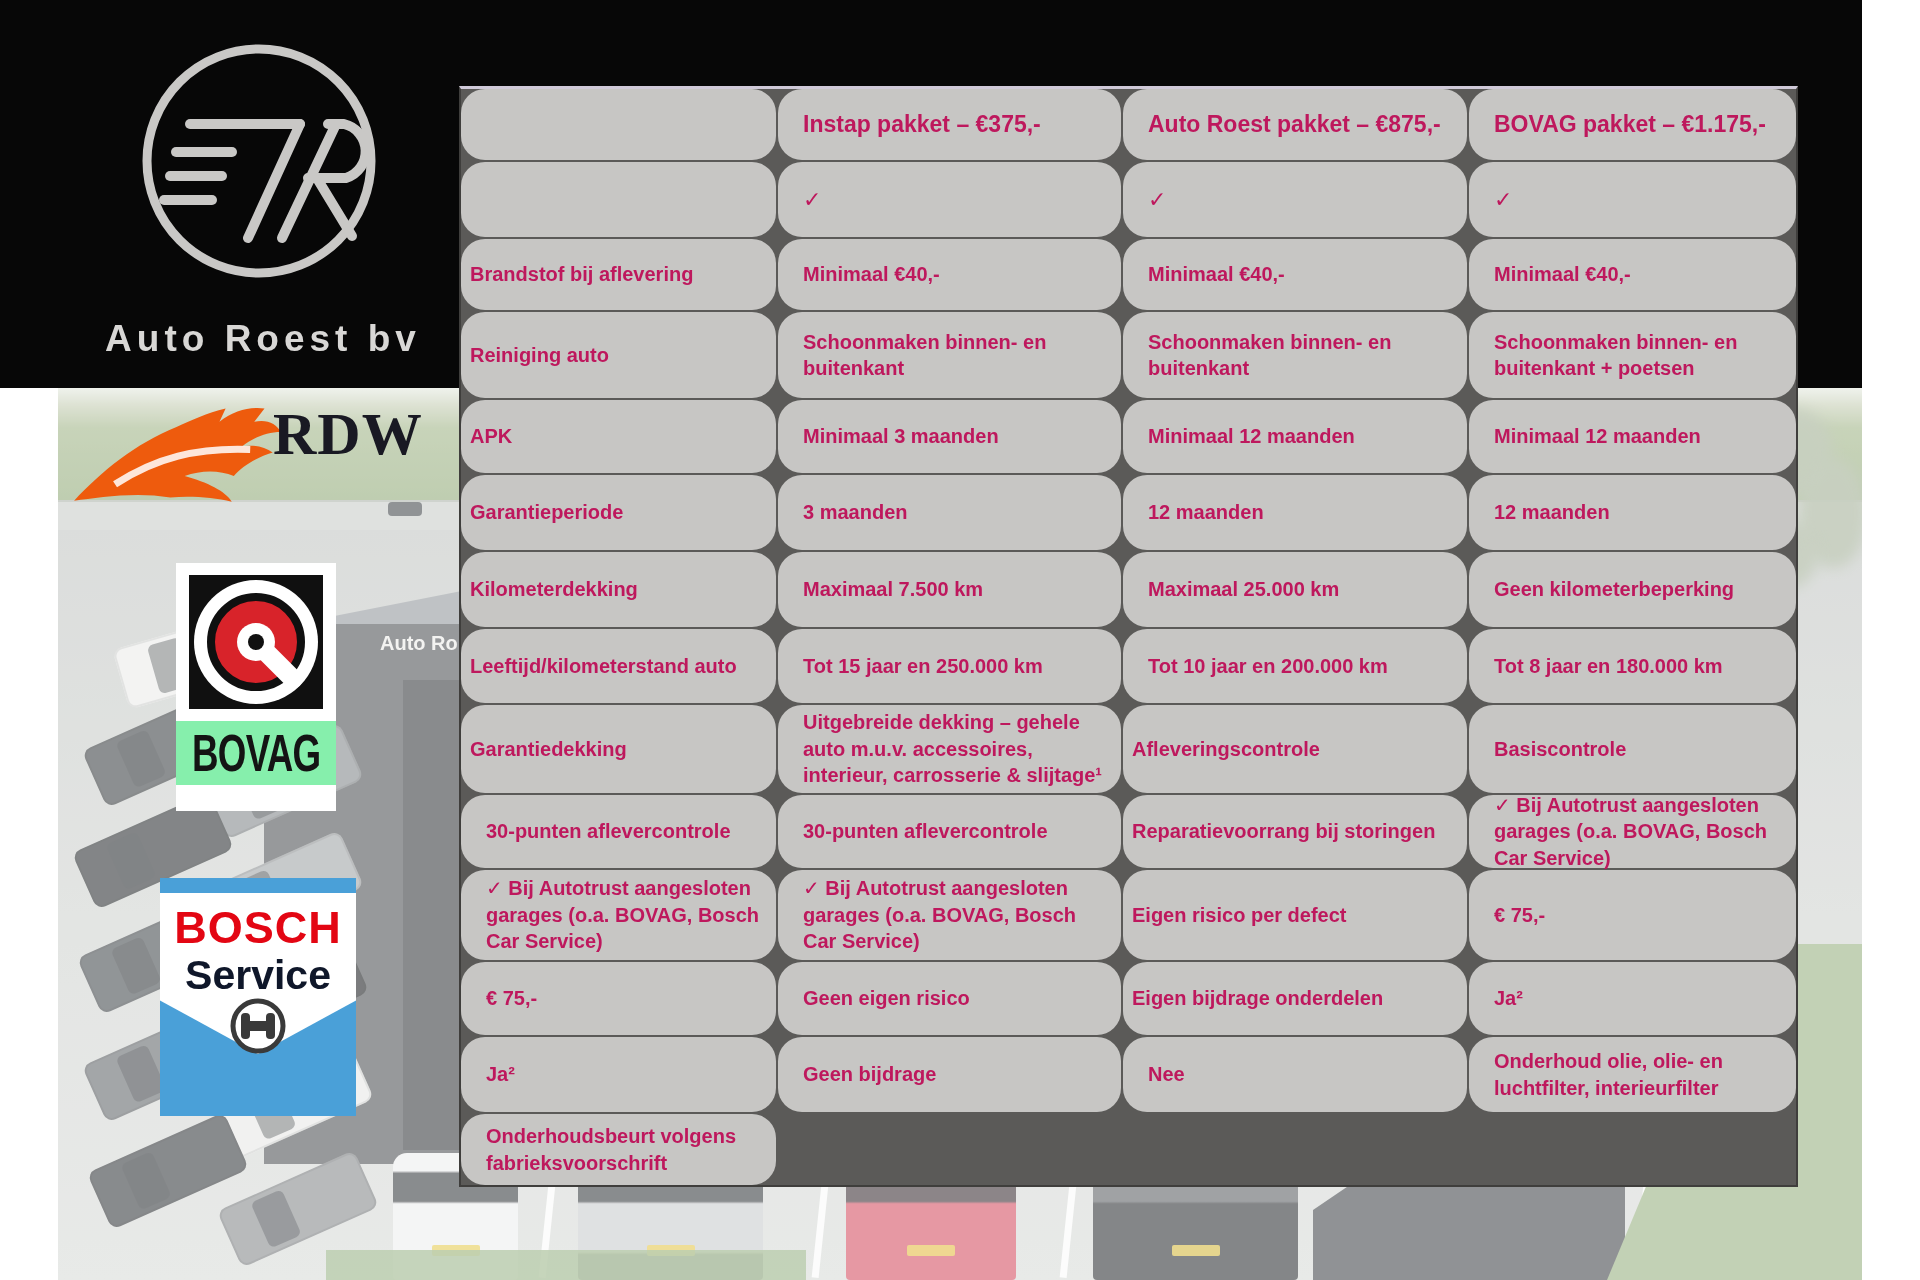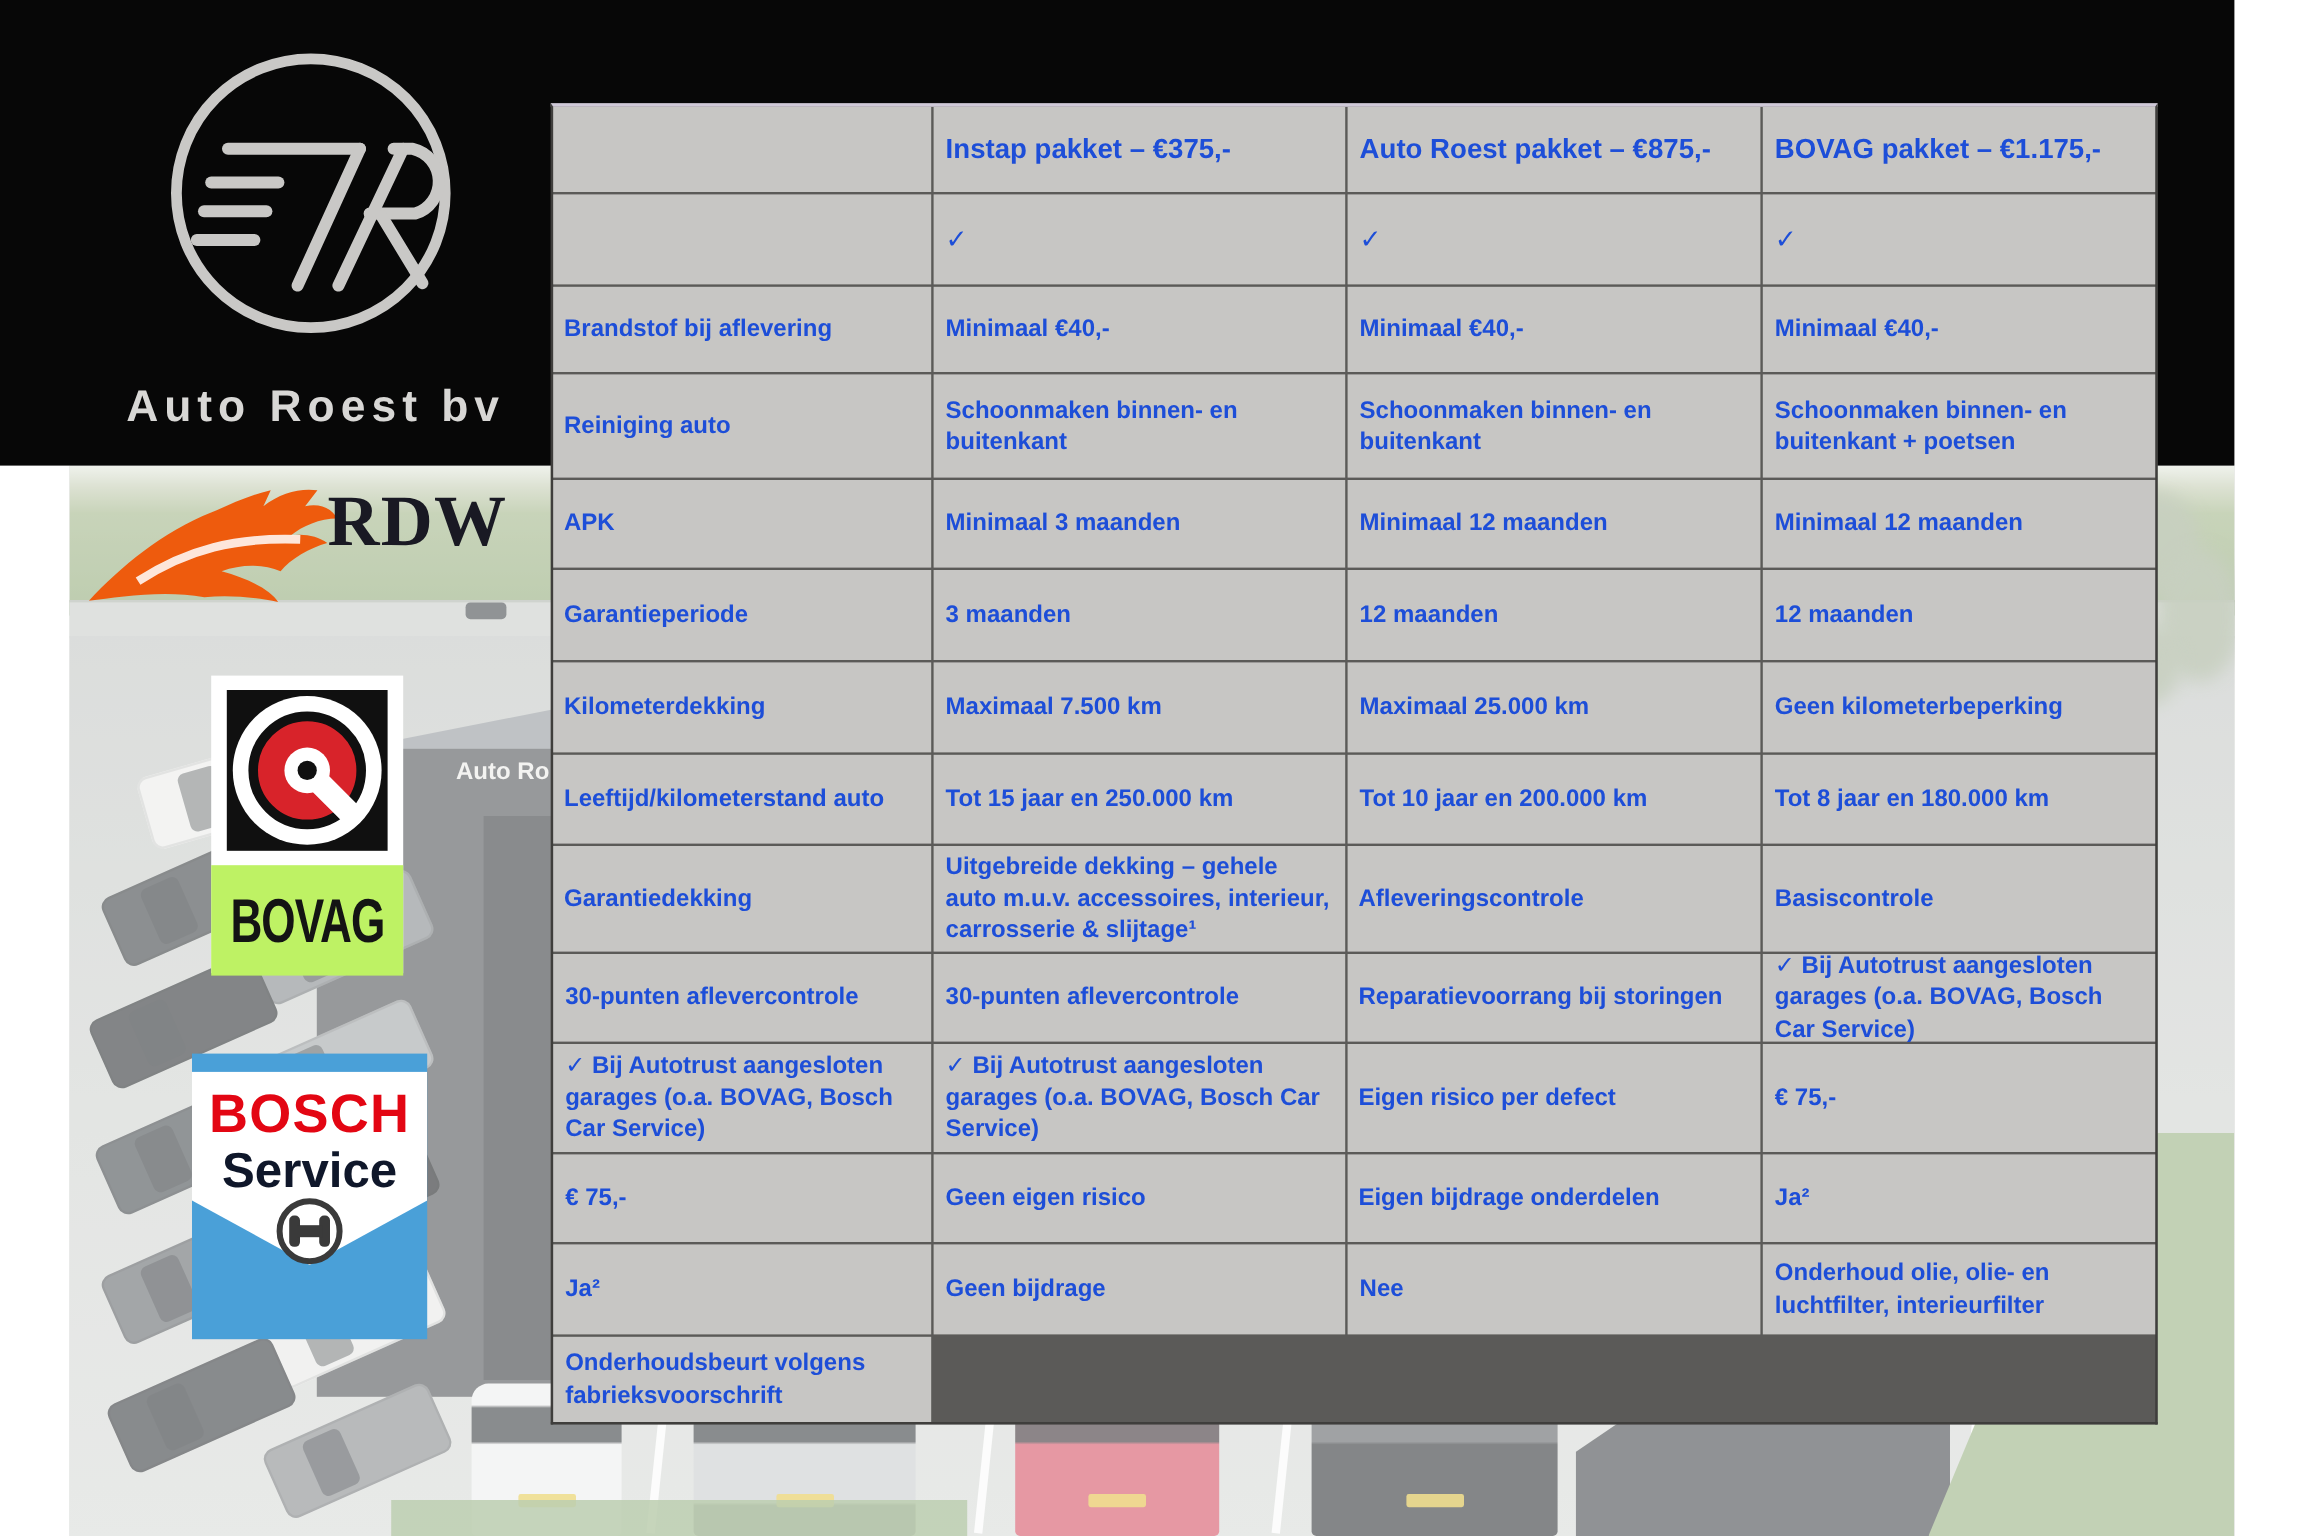--- a/index.html
+++ b/index.html
@@ -44,43 +44,43 @@
   .grass-bl{position:absolute;left:268px;top:862px;width:480px;height:30px;background:#8aa873;opacity:.85;}
   .tree{position:absolute;border-radius:50%;background:#9dab90;filter:blur(7px);opacity:.9;}
   .pole{position:absolute;left:1712px;top:182px;width:5px;height:430px;background:#6e7073;}
   .wash{position:absolute;left:0;top:0;width:100%;height:100%;background:rgba(255,255,255,.44);}
   
   .rdw{position:absolute;left:70px;top:394px;width:350px;height:118px;z-index:4;}
   .rdw-word{position:absolute;left:203px;top:6px;font-family:"Liberation Serif","DejaVu Serif",serif;
     font-weight:bold;font-size:60px;color:#191923;letter-spacing:1px;}
   .bovag{position:absolute;left:176px;top:563px;width:160px;height:248px;background:#ffffff;z-index:4;}
   .bovag-emblem{position:absolute;left:13px;top:12px;width:134px;height:134px;background:#101010;}
-  .bovag-strip{position:absolute;left:0;top:158px;width:160px;height:92px;background:#bef264;
+  .bovag-strip{position:absolute;left:0;top:158px;width:160px;height:64px;background:#86efac;
     display:flex;align-items:center;justify-content:center;}
   .bovag-word{font-size:46px;font-weight:900;color:#141414;transform:scale(.8,1.12);letter-spacing:-1px;}
   .bosch{position:absolute;left:160px;top:878px;width:196px;height:238px;background:#4aa0d8;z-index:4;}
   .bosch-shield{position:absolute;left:0;top:15px;width:196px;height:179px;background:#ffffff;
     clip-path:polygon(0 0,100% 0,100% 60%,50% 90%,0 60%);}
   .bosch-word{position:absolute;left:0;top:24px;width:100%;text-align:center;
     color:#e30613;font-size:45px;font-weight:800;letter-spacing:1px;}
   .bosch-serv{position:absolute;left:0;top:74px;width:100%;text-align:center;
     color:#0f172a;font-size:41px;font-weight:bold;}
   .bosch-arm{position:absolute;left:68px;top:118px;}
   
   .pkg-table{
     position:absolute;left:459px;top:86px;z-index:3;
     display:grid;
     grid-template-columns:315px 343px 344px 327px;
     grid-template-rows:71px 75px 71px 86px 73px 75px 75px 74px 88px 73px 90px 73px 75px 71px;
     gap:2px;background:#5b5a58;
     border:2px solid #3f3e3c;border-top:3px solid #cfc9d8;
   }
   .cell{
-    background:#c7c6c4;color:#1d4ed8;font-weight:bold;font-size:20px;line-height:1.32;
-    display:flex;align-items:center;padding:4px 10px 4px 10px;
+    background:#c7c6c4;color:#be185d;font-weight:bold;font-size:20px;line-height:1.32;
+    display:flex;align-items:center;padding:4px 10px 4px 25px;border-radius:24px;
   }
   .cell.head{font-size:23px;white-space:nowrap;overflow:visible;}
   .cell.rlabel{white-space:nowrap;padding-left:9px;overflow:visible;}
   .cell.check{font-size:22px;}
 </style>
 </head>
 <body>
 
 <div class="photo">
   <div class="field"></div>

